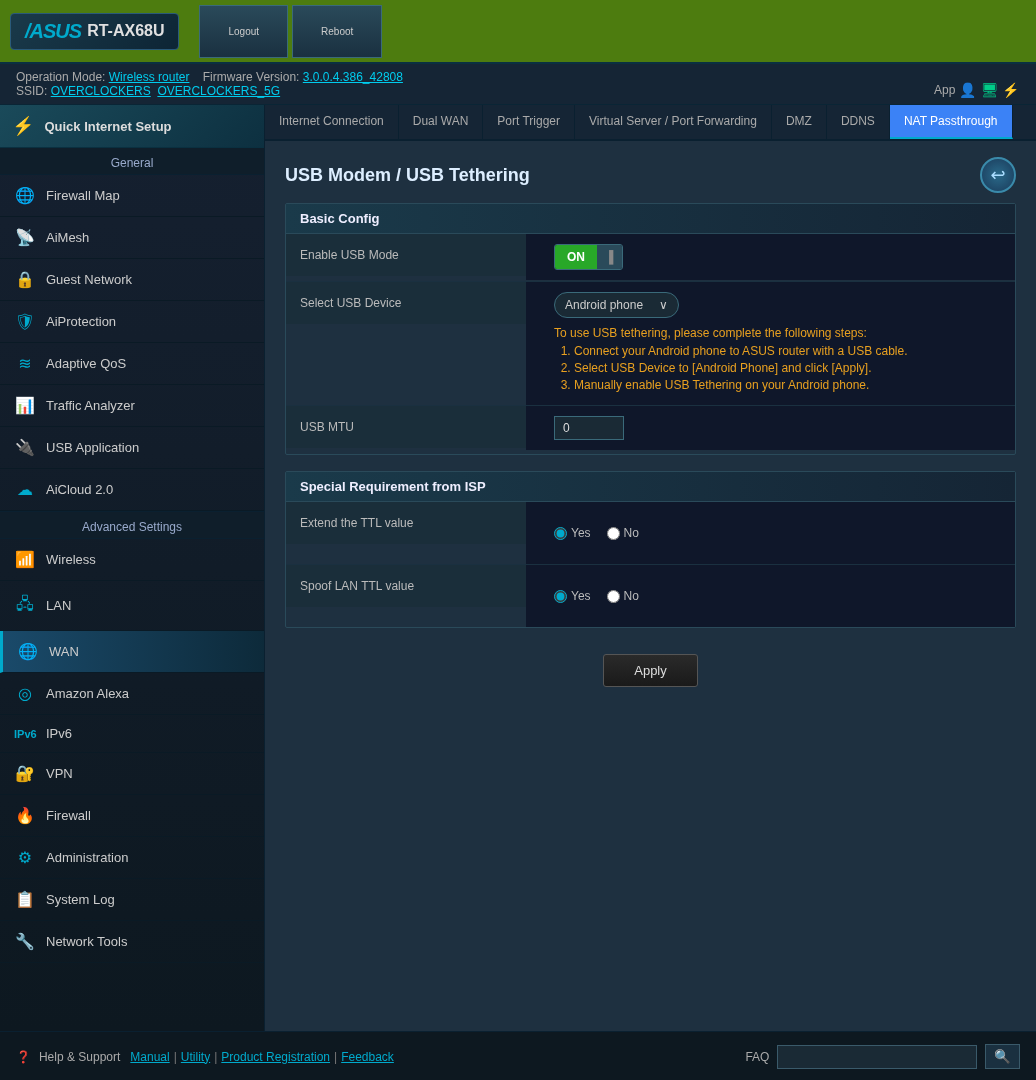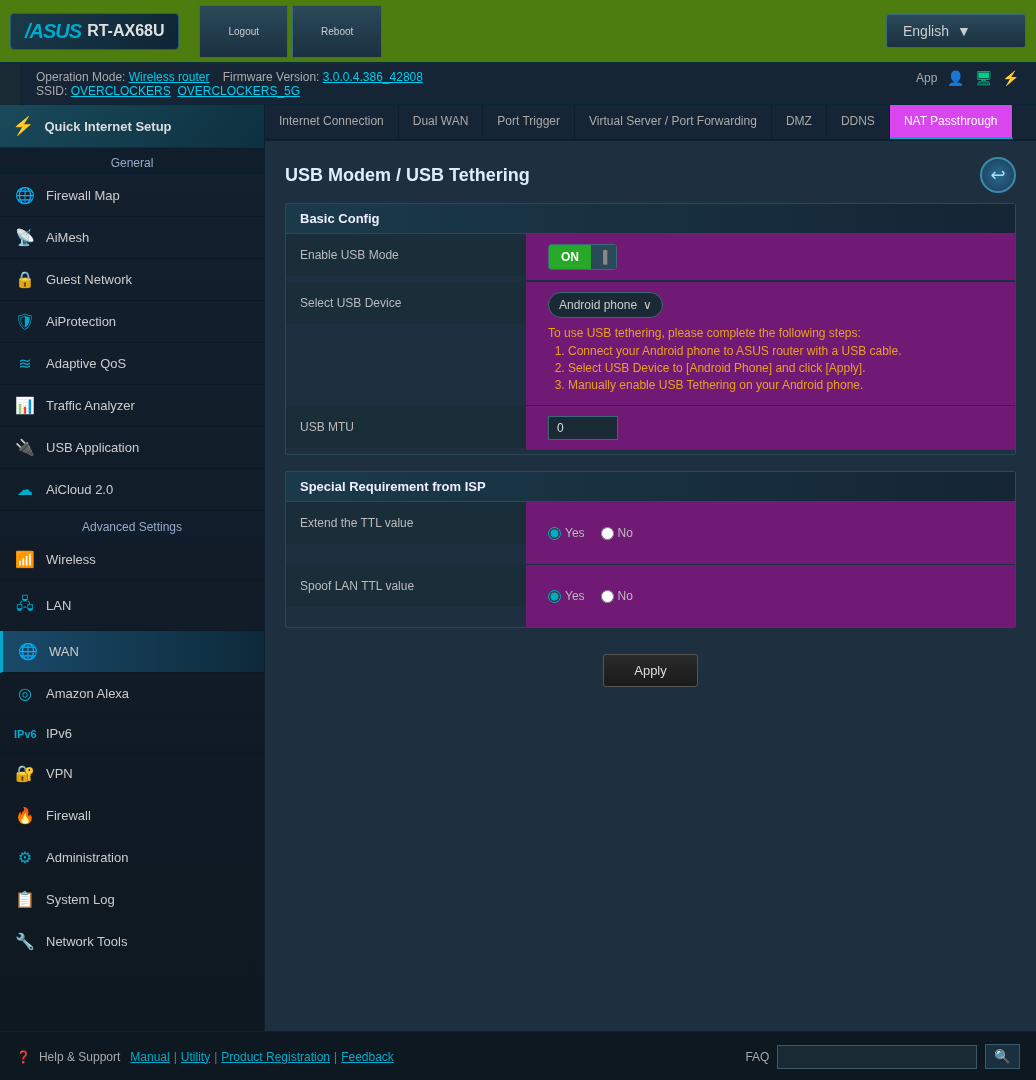--- a/index.html
+++ b/index.html
@@ -72,27 +72,26 @@
       gap: 8px;
       min-width: 140px;
     }
 
     
     .info-bar {
       background: #152535;
       padding: 6px 16px;
       display: flex;
       justify-content: space-between;
-      align-items: flex-start;
+      align-items: flex-end;
       border-bottom: 1px solid #0a2535;
-      margin-left: 20px;
     }
     .info-bar-text { font-size: 12px; color: #aaa; }
     .info-bar-text a { color: #00ccee; text-decoration: underline; cursor: pointer; }
-    .info-icons { display: flex; gap: 10px; align-items: center; }
+    .info-icons { display: flex; gap: 4px; align-items: center; }
     .info-icon-btn {
       background: none; border: none; cursor: pointer;
       font-size: 14px; color: #aaa;
     }
 
     
     .main-layout {
       display: flex;
       height: calc(1080px - 64px - 40px - 50px);
     }
@@ -162,21 +161,21 @@
     }
     .tab {
       padding: 9px 14px;
       cursor: pointer;
       color: #aaa;
       font-size: 12px;
       border-right: 1px solid #0a2030;
       white-space: nowrap;
     }
     .tab.active {
-      background: #d946ef;
+      background: #3b82f6;
       color: #fff;
       border-bottom: 2px solid #00aacc;
     }
 
     
     .page-content {
       padding: 16px 20px;
     }
     .page-title-row {
       display: flex;
@@ -229,22 +228,22 @@
     .config-label {
       width: 240px;
       flex-shrink: 0;
       padding: 14px 14px;
       color: #bbb;
       font-size: 12px;
       background: #1a2e3a;
     }
     .config-value {
       flex: 1;
-      padding: 10px 22px;
-      background: #701a75;
+      padding: 10px 28px;
+      background: #0f172a;
     }
 
     
     .toggle-switch {
       display: inline-flex;
       align-items: center;
       background: #1a2a35;
       border: 1px solid #3a6a7a;
       border-radius: 3px;
       overflow: hidden;
@@ -268,21 +267,21 @@
     .select-dropdown {
       background: #1a2a35;
       border: 1px solid #3a6a7a;
       color: #ccc;
       padding: 5px 10px;
       font-size: 12px;
       cursor: pointer;
       border-radius: 13px;
       display: inline-flex;
       align-items: center;
-      gap: 6px;
+      gap: 16px;
     }
 
     
     .instructions {
       color: #e8a020;
       font-size: 12px;
       margin-top: 8px;
     }
     .instructions ol {
       margin-left: 20px;
@@ -366,24 +365,20 @@
 
 <div class="top-bar">
   <div class="logo-area">
     <span class="logo-asus">/ASUS</span>
     <span class="logo-model">RT-AX68U</span>
   </div>
   <div class="top-buttons">
     <button class="top-btn">Logout</button>
     <button class="top-btn">Reboot</button>
   </div>
-  <button class="lang-btn">
-    <span>English</span>
-    <span>▼</span>
-  </button>
 </div>
 
 <div class="info-bar">
   <div class="info-bar-text">
     <span>Operation Mode:</span>
     <a>Wireless router</a>
     &nbsp;&nbsp;
     <span>Firmware Version:</span>
     <a>3.0.0.4.386_42808</a>
     <br>

